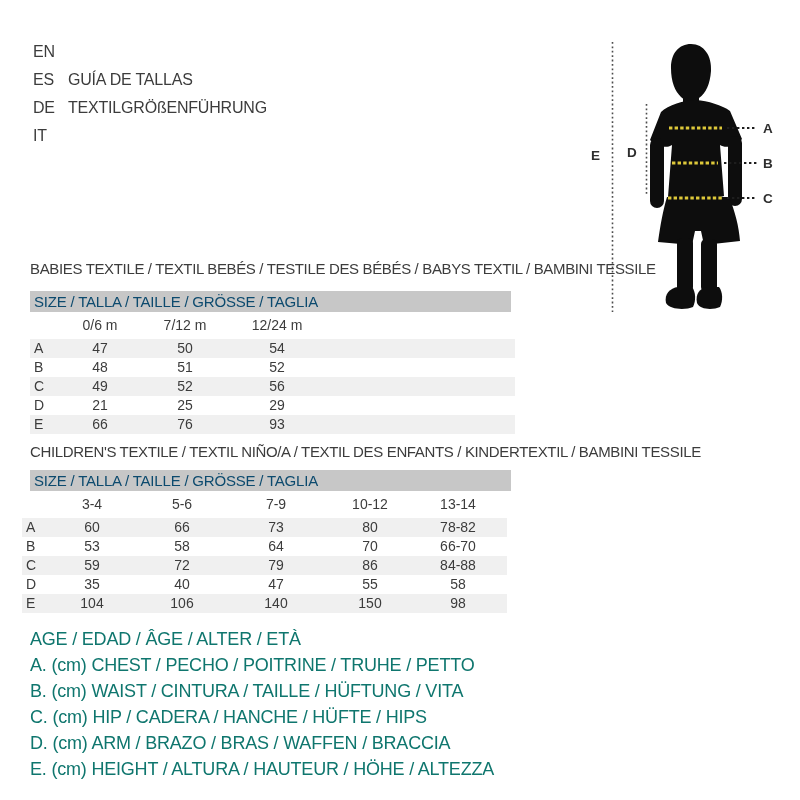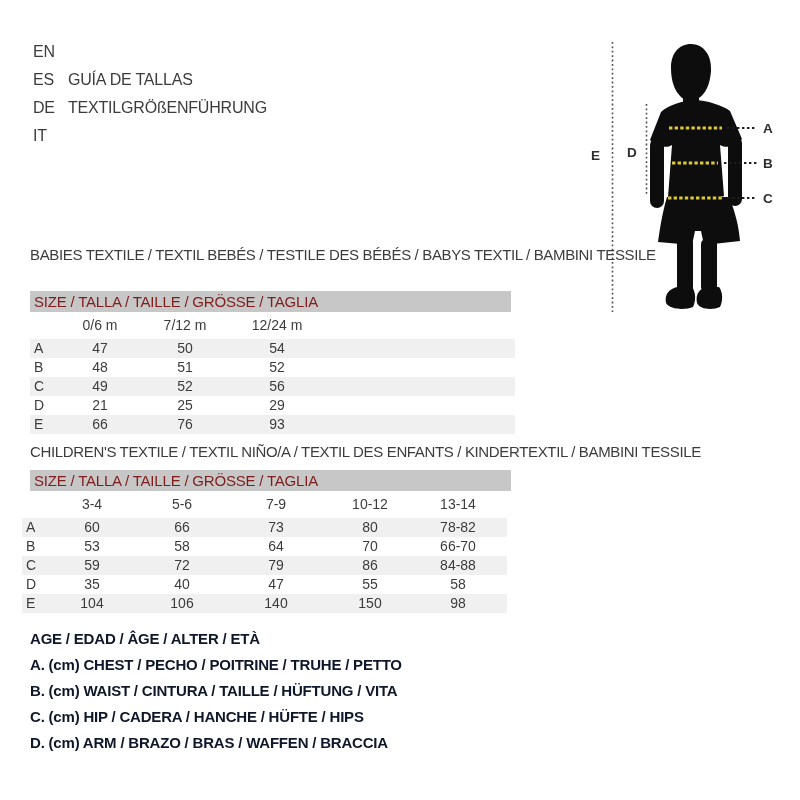--- a/index.html
+++ b/index.html
@@ -18,48 +18,48 @@
   .lang-row { display: flex; height: 28px; line-height: 28px;
               font-size: 16px; letter-spacing: -0.2px; color: #3c3c3c; }
   .lang-row .code { width: 35px; flex: 0 0 35px; }
 
   
   .figure-svg { left: 575px; top: 28px; }
 
   
   .section-title { left: 30px; font-size: 15px; letter-spacing: -0.35px;
                    color: #3c3c3c; white-space: nowrap; }
-  .title-babies { top: 246px; text-align: center; }
+  .title-babies { top: 260px; text-align: center; }
   .title-children { top: 443px; }
 
   
   .size-bar { left: 30px; width: 481px; height: 21px; background: #c7c7c7;
               font-size: 15px; line-height: 21px; padding-left: 4px;
-              letter-spacing: -0.2px; color: #7f1d1d; box-sizing: border-box; }
+              letter-spacing: -0.2px; color: #0c4a6e; box-sizing: border-box; }
   .bar-babies { top: 291px; }
   .bar-children { top: 470px; }
 
   
   table.size-table { border-collapse: collapse; table-layout: fixed;
                      width: 485px; font-size: 14px; color: #3c3c3c; }
   .table-babies { left: 30px; top: 312px; }
   .table-children { left: 22px; top: 491px; }
   table.size-table td, table.size-table th {
     padding: 0; margin: 0; font-weight: normal;
     height: 19px; line-height: 19px; text-align: center;
     overflow: hidden; white-space: nowrap;
   }
   table.size-table tr.hdr td { height: 27px; line-height: 21px; }
   table.size-table td.rowlab { text-align: left; padding-left: 4px; }
   tr.stripe { background: #f0f0f0; }
 
   
   .legend { left: 30px; top: 626px; }
-  .legend-line { height: 26px; line-height: 26px; font-size: 15px;
-                 letter-spacing: -0.2px; color: #0f172a; white-space: nowrap; font-weight: bold; }
+  .legend-line { height: 26px; line-height: 26px; font-size: 18px;
+                 letter-spacing: -0.2px; color: #0f766e; white-space: nowrap; }
 
   
   .sil { fill: #0d0d0d; stroke: none; }
   .dot-gray { stroke: #4d4d4d; stroke-width: 1.6; stroke-dasharray: 1.8 2.6; fill: none; }
   .dash-yellow { stroke: #ddc83a; stroke-width: 3.2; stroke-dasharray: 3.4 2.2; fill: none; }
   .dot-dark { stroke: #1d1d1d; stroke-width: 2; stroke-dasharray: 2.4 2.6; fill: none; }
   .meas-label { font-family: "Liberation Sans", sans-serif; font-size: 13.5px;
                 font-weight: bold; fill: #2e2e2e; }
 </style>
 </head>
@@ -240,13 +240,14 @@
   </tr>
 </tbody>
   </table>
 
 <div class="abs legend">
   <div class="legend-line">AGE / EDAD / ÂGE / ALTER / ETÀ</div>
   <div class="legend-line">A. (cm) CHEST / PECHO / POITRINE / TRUHE / PETTO</div>
   <div class="legend-line">B. (cm) WAIST / CINTURA / TAILLE / HÜFTUNG / VITA</div>
   <div class="legend-line">C. (cm) HIP / CADERA / HANCHE / HÜFTE / HIPS</div>
   <div class="legend-line">D. (cm) ARM / BRAZO / BRAS / WAFFEN / BRACCIA</div>
+  <div class="legend-line">E. (cm) HEIGHT / ALTURA / HAUTEUR / HÖHE / ALTEZZA</div>
 </div>
 
 </body></html>

